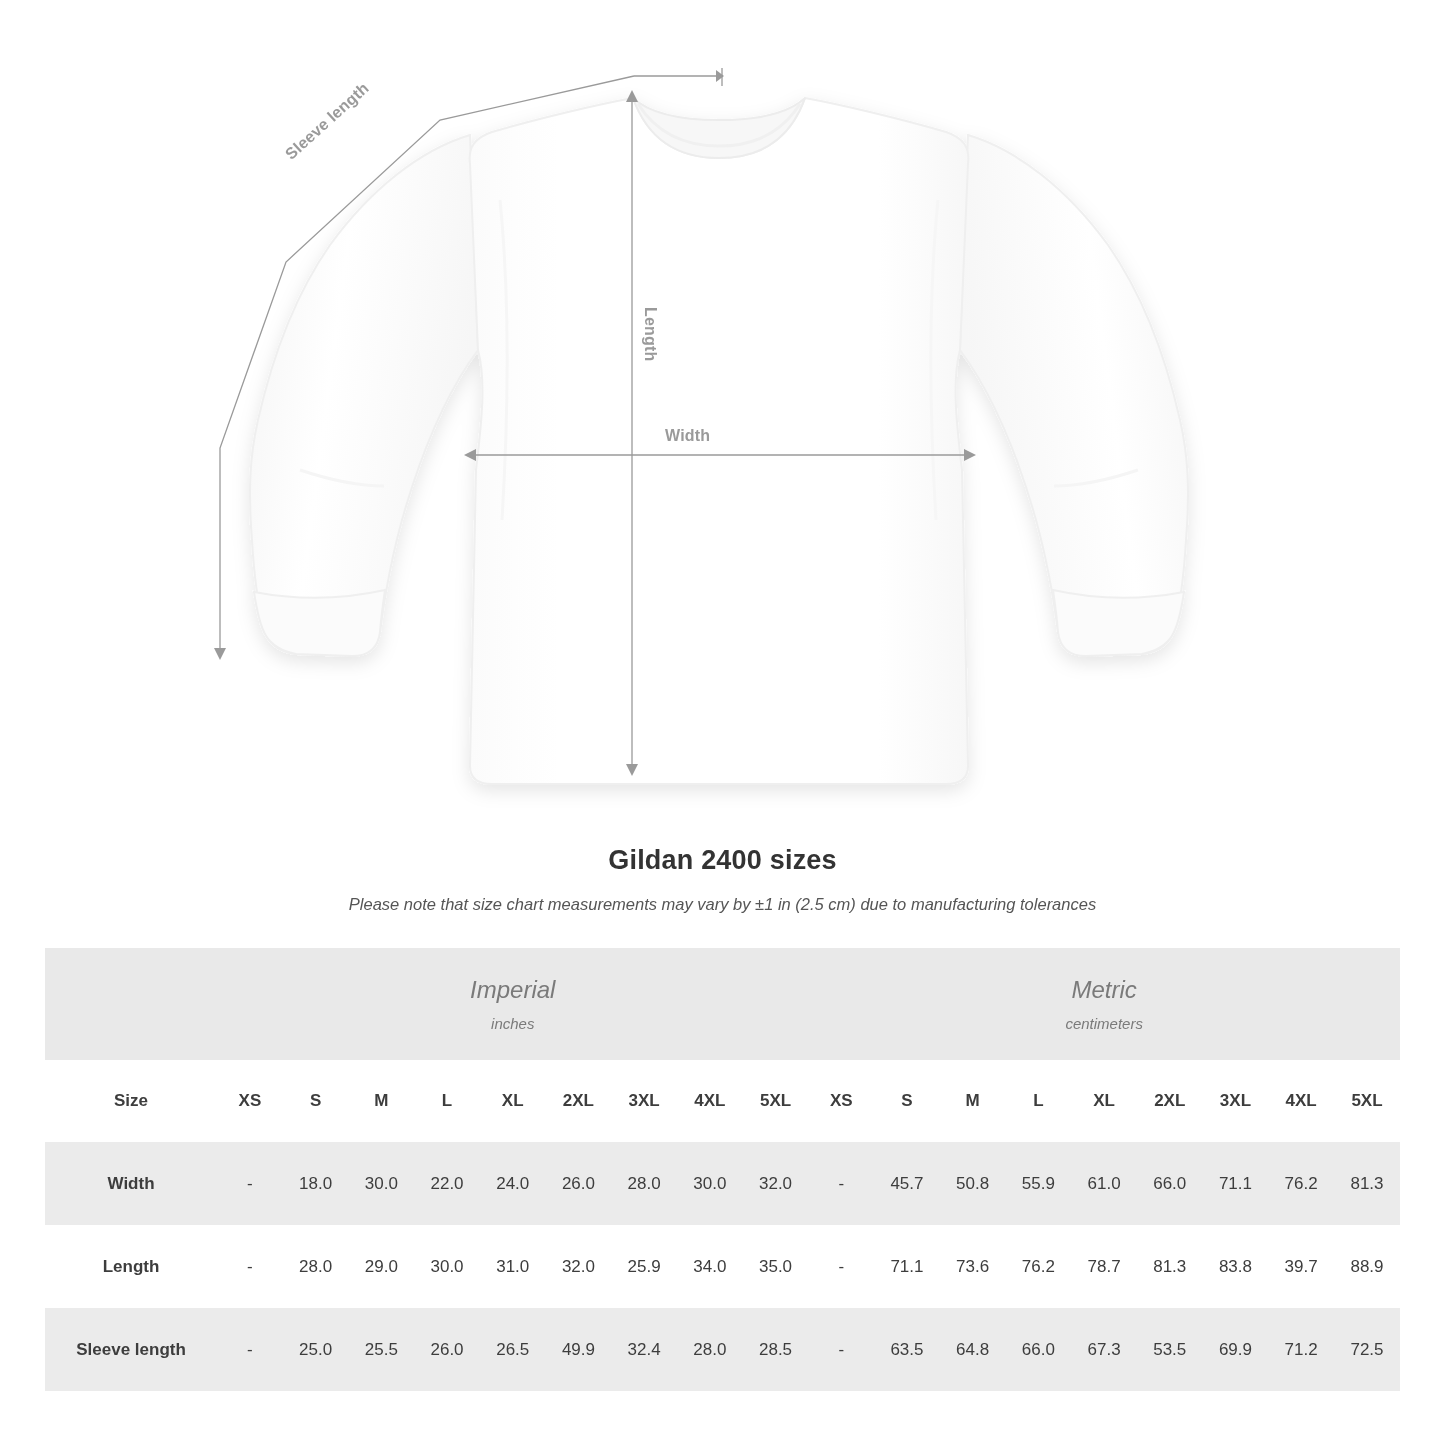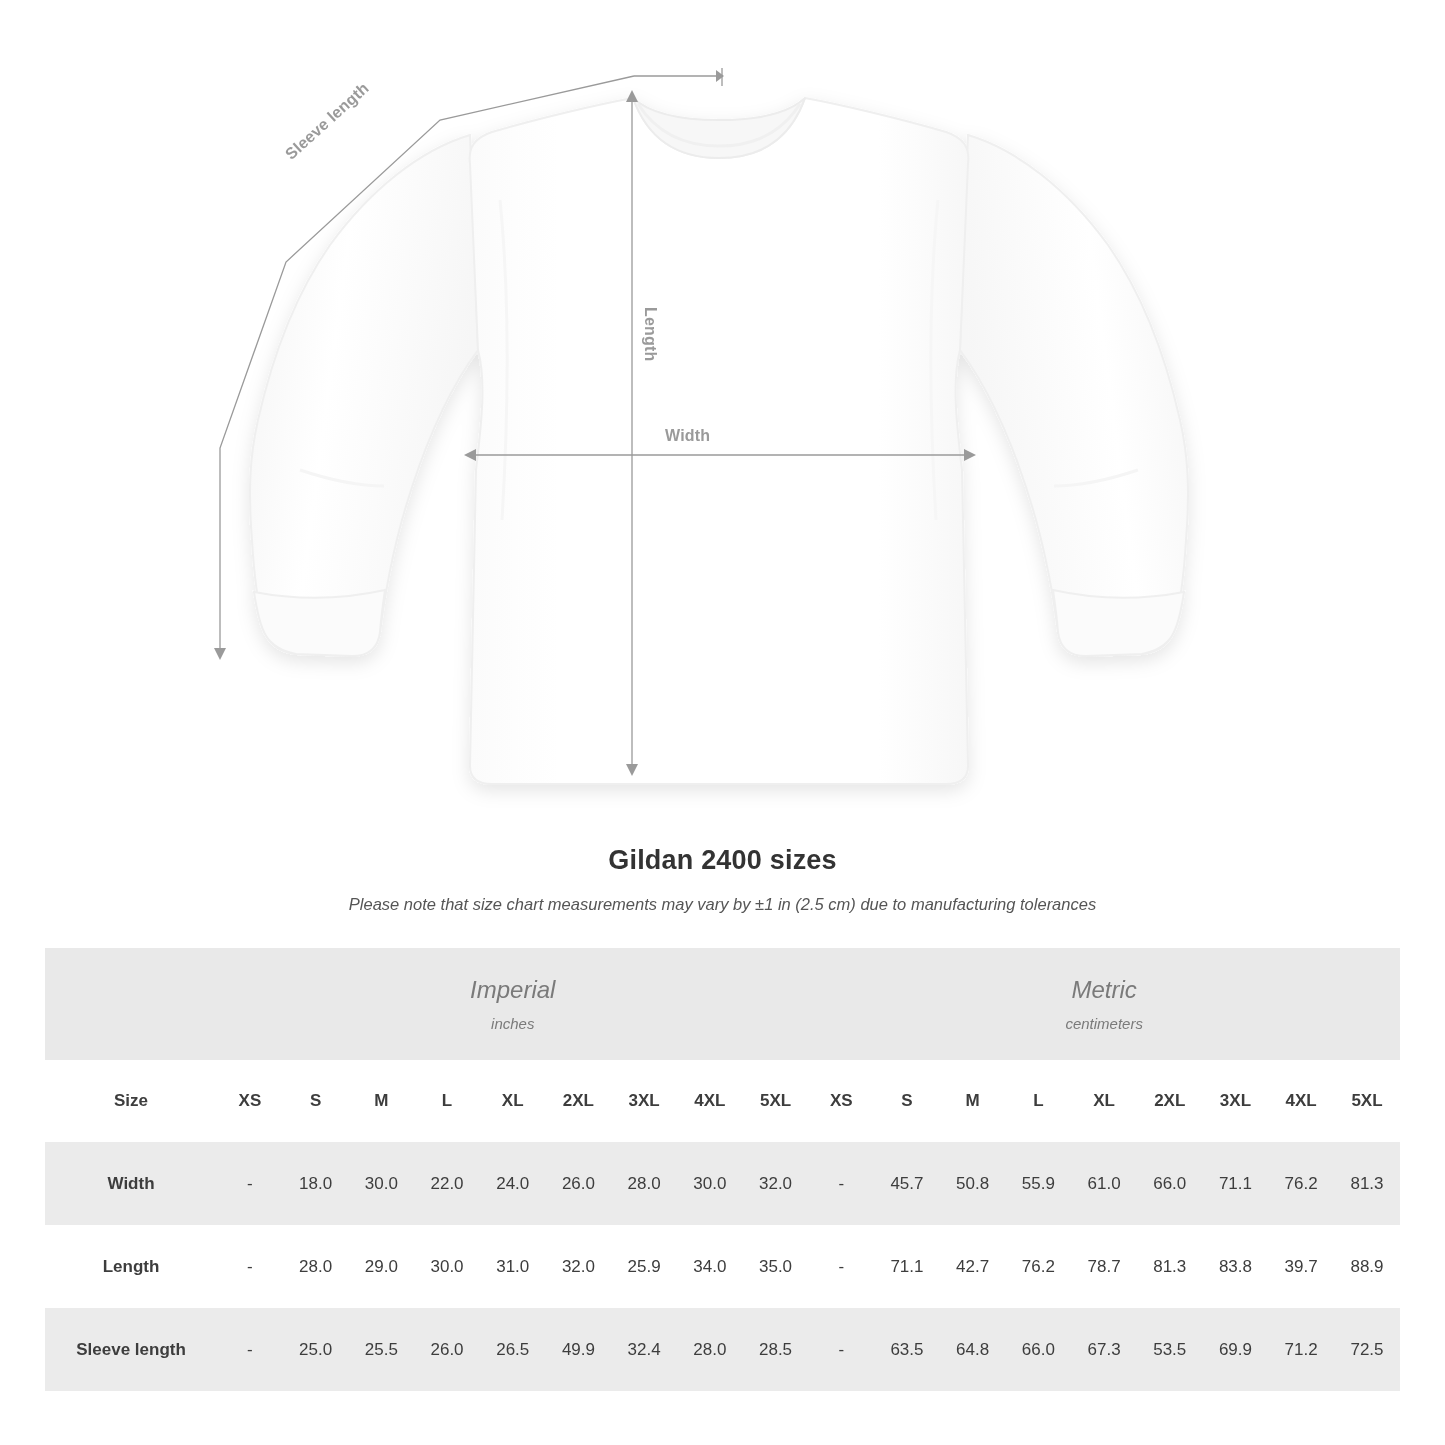--- a/index.html
+++ b/index.html
@@ -332,21 +332,21 @@
         <td>28.0</td>
         <td>29.0</td>
         <td>30.0</td>
         <td>31.0</td>
         <td>32.0</td>
         <td>25.9</td>
         <td>34.0</td>
         <td>35.0</td>
         <td>-</td>
         <td>71.1</td>
-        <td>42.7</td>
+        <td>73.6</td>
         <td>76.2</td>
         <td>78.7</td>
         <td>81.3</td>
         <td>83.8</td>
         <td>39.7</td>
         <td>88.9</td>
       </tr>
 
       <tr class="drow shade">
         <th class="rowlabel">Sleeve length</th>

